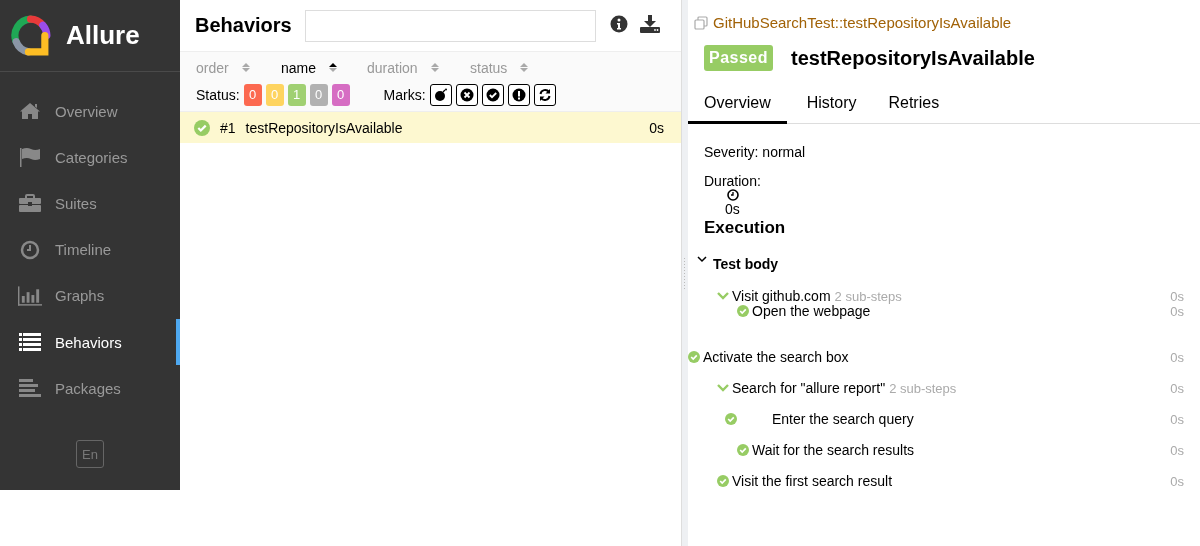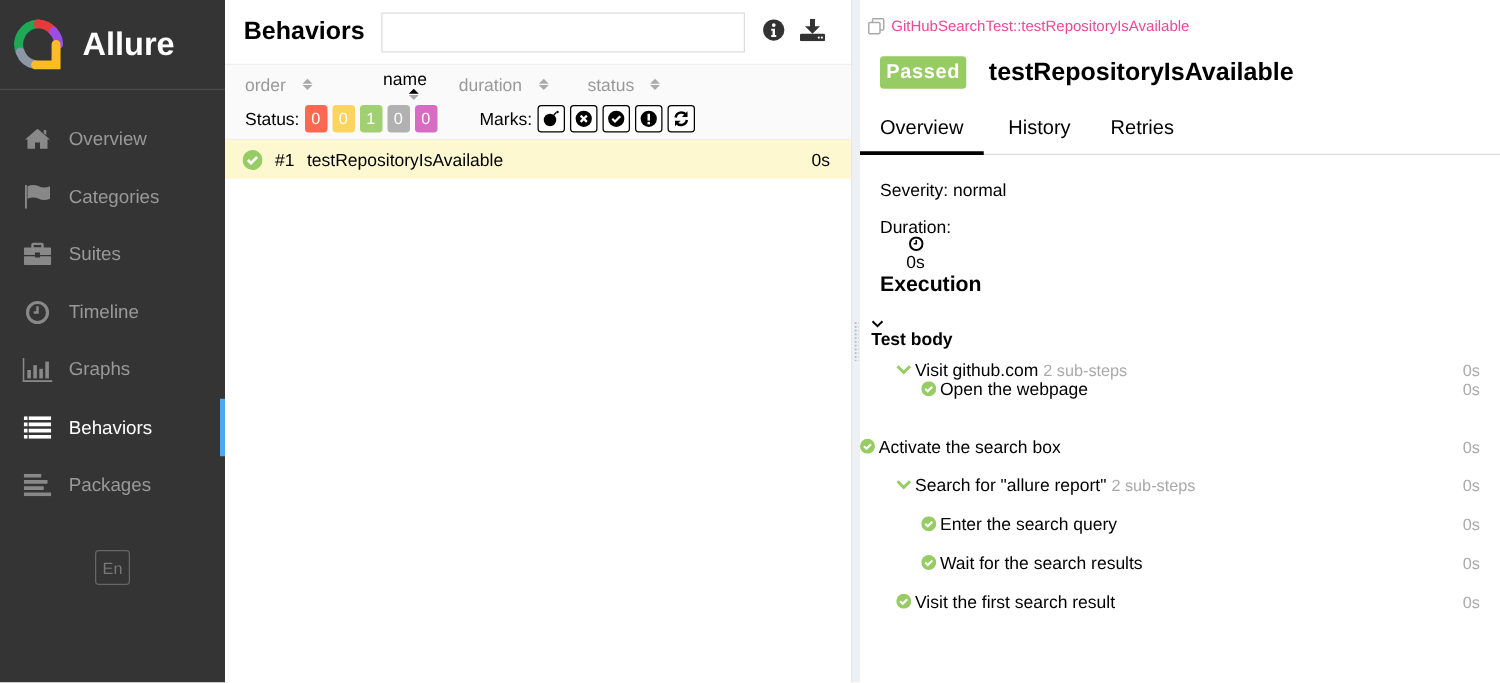--- a/index.html
+++ b/index.html
@@ -1,20 +1,20 @@
 <!DOCTYPE html>
 <html><head>
 <meta charset="utf-8">
 <style>
   * { box-sizing: border-box; margin: 0; padding: 0; }
   html, body { width: 1200px; height: 546px; overflow: hidden; background: #fff; font-family: "Liberation Sans", sans-serif; color: #000; }
   .app { display: flex; width: 1200px; height: 546px; }
 
   
-  .sidebar { width: 180px; height: 546px; background: #343434; position: relative; flex-shrink: 0; }
+  .sidebar { width: 180px; height: 490px; background: #343434; position: relative; flex-shrink: 0; }
   .brand { height: 72px; display: flex; align-items: center; padding-left: 10px; border-bottom: 1px solid #4a4a4a; }
   .brand-logo { width: 41px; height: 41px; margin-right: 15px; }
   .brand-name { color: #fff; font-weight: bold; font-size: 26px; }
   .nav { padding-top: 16px; }
   .nav-item { height: 46.2px; display: flex; align-items: center; position: relative; cursor: pointer; }
   .nav-icon { width: 24px; height: 22px; margin-left: 18px; margin-right: 13px; display: flex; align-items: center; justify-content: center; }
   .nav-label { color: #999; font-size: 15px; }
   .nav-item.active .nav-label { color: #fff; }
   .nav-item.active::after { content: ""; position: absolute; right: 0; top: 0; width: 4px; height: 46px; background: #4ea8f0; }
   .lang { position: absolute; left: 76px; top: 440px; width: 28px; height: 28px; border: 1px solid #666; border-radius: 3px; color: #777; font-size: 13px; display: flex; align-items: center; justify-content: center; }
@@ -42,32 +42,32 @@
   .mark-btn { width: 22px; height: 22px; border: 1px solid #000; border-radius: 3px; display: inline-flex; align-items: center; justify-content: center; margin-right: 4px; background: #fff; cursor: pointer; }
   .tree-row { height: 31px; background: #fdf8d0; display: flex; align-items: center; padding-left: 14px; font-size: 14px; cursor: pointer; position: relative; }
   .tree-row .order { margin-left: 10px; margin-right: 10px; }
   .tree-row .dur { position: absolute; right: 17px; }
 
   .splitter { width: 6px; height: 546px; background: #eef0f3; position: relative; flex-shrink: 0; cursor: col-resize; }
   .grip { position: absolute; left: 1px; top: 257px; width: 4px; height: 32px; background-image: radial-gradient(#bbb 0.8px, transparent 1px); background-size: 3px 3px; }
 
   
   .right { flex: 1; height: 546px; position: relative; }
-  .crumb { position: absolute; left: 6px; top: 14px; font-size: 12px; color: #ec4899; display: flex; }
+  .crumb { position: absolute; left: 6px; top: 14px; font-size: 15px; color: #a16207; display: flex; align-items: center; }
   .crumb svg { margin-right: 5px; }
   .title-row { position: absolute; left: 16px; top: 45px; display: flex; align-items: center; }
   .passed-badge { background: #97cc64; color: #fff; font-weight: bold; font-size: 16px; letter-spacing: 0.5px; padding: 4px 5px; border-radius: 3px; margin-right: 18px; }
   .test-title { font-size: 20px; font-weight: bold; }
   .tabs { position: absolute; left: 0; top: 86px; width: 512px; height: 38px; border-bottom: 1px solid #ddd; display: flex; }
   .tab { font-size: 16px; padding: 0 16px; height: 38px; display: flex; align-items: flex-start; padding-top: 8px; cursor: pointer; }
   .tab.active { border-bottom: 3px solid #000; }
   .tab-hist { margin-left: 4px; }
   .field { position: absolute; left: 16px; font-size: 14px; display: flex; align-items: center; }
   .exec-title { position: absolute; left: 16px; top: 218px; font-size: 17px; font-weight: bold; }
-  .test-body { position: absolute; left: 9px; top: 256px; font-size: 14px; font-weight: bold; display: flex; cursor: pointer; flex-direction: column; }
+  .test-body { position: absolute; left: 9px; top: 256px; font-size: 14px; font-weight: bold; display: flex; cursor: pointer; }
   .test-body svg { margin-right: 6px; }
   .step { position: absolute; width: 512px; height: 22px; display: flex; align-items: center; font-size: 14px; cursor: pointer; text-align: center; }
   .step .sub { color: #aaa; font-size: 13px; margin-left: 4px; }
   .step .dur { position: absolute; right: 16px; color: #aaa; font-size: 13px; }
   .step .ico { width: 12px; height: 12px; margin-right: 3px; display: flex; align-items: center; justify-content: center; }
 </style>
 </head>
 <body>
 
 <div class="app">
@@ -187,21 +187,21 @@
     </div>
     <div class="toolbar">
       <div class="sort-row">
         <span class="sort" style="width:85px;">
           <span>order</span>
           <span class="arrows">
               <span class="tri-up"></span>
               <span class="tri-down"></span>
             </span>
         </span>
-        <span class="sort active" style="width:86px;flex-direction:column;">
+        <span class="sort active" style="width:86px;">
           <span>name</span>
           <span class="arrows">
               <span class="tri-up"></span>
               <span class="tri-down"></span>
             </span>
         </span>
         <span class="sort" style="width:103px;">
           <span>duration</span>
           <span class="arrows">
               <span class="tri-up"></span>
@@ -342,21 +342,21 @@
     <div class="step" style="top:377px; padding-left:29px;">
       <span class="ico">
           <svg width="12" height="8" viewBox="0 0 12 8">
             <path d="M1 1 L6 6 L11 1" stroke="#97cc64" stroke-width="2.4" fill="none"></path>
           </svg>
         </span>
       <span>Search for "allure report"</span>
       <span class="sub">2 sub-steps</span>
       <span class="dur">0s</span>
     </div>
-    <div class="step" style="top:408px; padding-left:49px;">
+    <div class="step" style="top:408px; padding-left:37px;gap:32px;">
       <span class="ico">
           <svg width="12" height="12" viewBox="0 0 12 12">
             <circle cx="6" cy="6" r="6" fill="#97cc64"></circle>
             <path d="M3.2 6 L5.2 8 L8.8 4.4" stroke="#fff" stroke-width="1.7" fill="none"></path>
           </svg>
         </span>
       <span>Enter the search query</span>
       <span class="dur">0s</span>
     </div>
     <div class="step" style="top:439px; padding-left:49px;">

